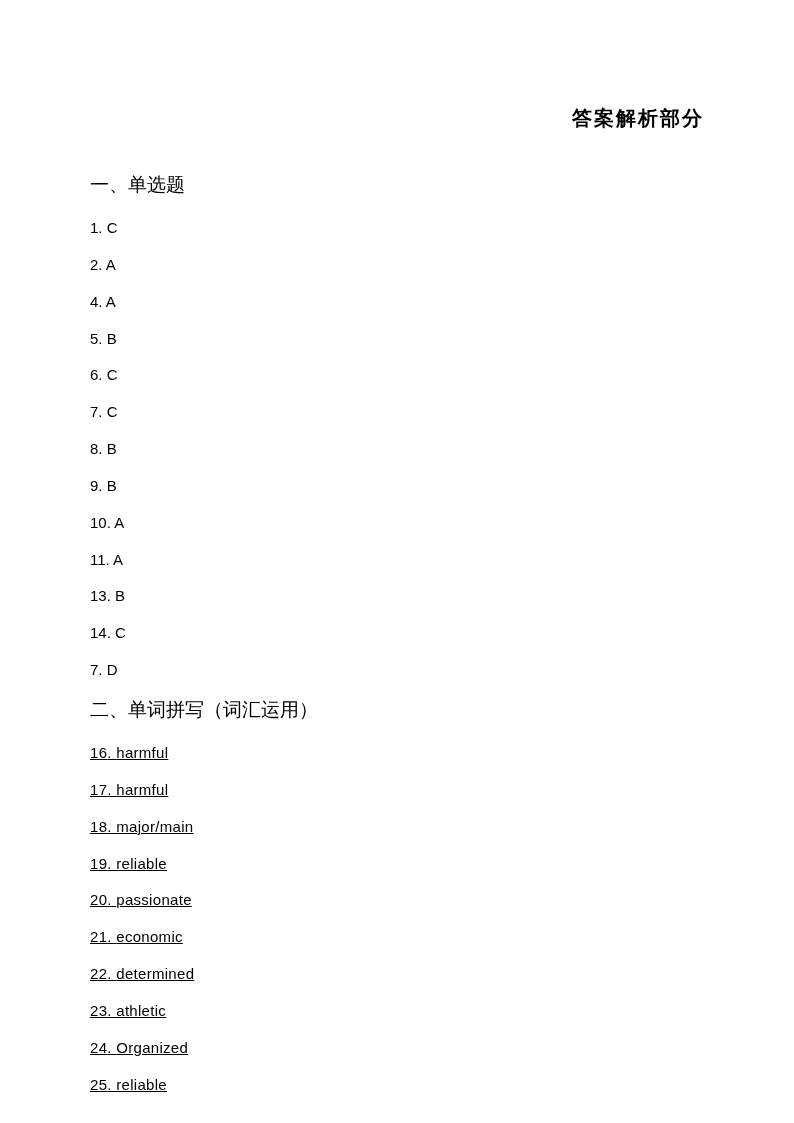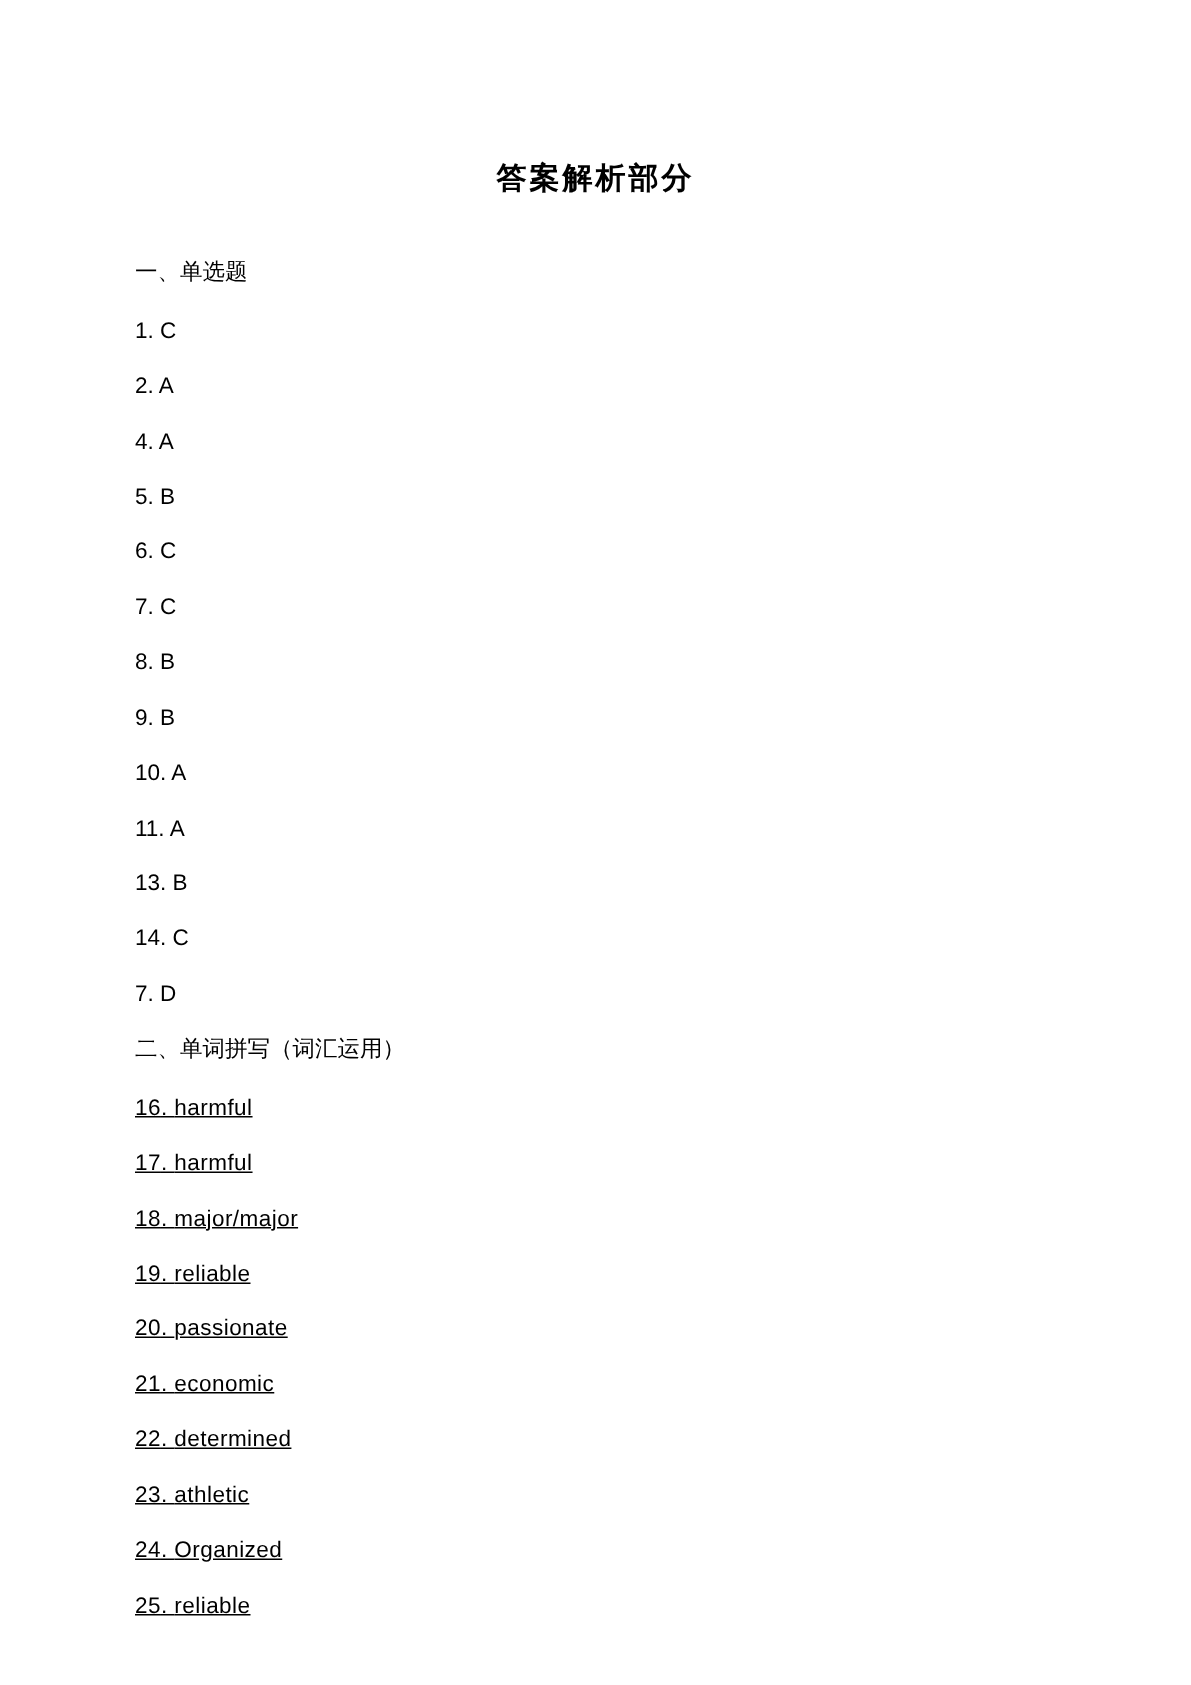--- a/index.html
+++ b/index.html
@@ -12,26 +12,26 @@
       height: 1123px;
       background: #ffffff;
       font-family: "Microsoft YaHei", "SimSun", Arial, sans-serif;
       padding: 105px 90px 60px 90px;
       color: #000000;
     }
     .page-title {
       font-family: "SimSun", serif;
       font-size: 20px;
       font-weight: bold;
-      text-align: center;
+      text-align: right;
       letter-spacing: 2px;
       margin-bottom: 40px;
     }
     .section-heading {
-      font-size: 15px;
+      font-size: 19px;
       margin-top: 2px;
       margin-bottom: 20px;
       font-family: Liberation Mono, monospace;
     }
     .answer-line {
       font-size: 15px;
       margin-bottom: 16.6px;
       line-height: 1.35;
     }
     .spaced {
@@ -58,21 +58,21 @@
   <div class="answer-line"><span>11</span>. <span>A</span></div>
   <div class="answer-line"><span>13</span>. <span>B</span></div>
   <div class="answer-line"><span>14</span>. <span>C</span></div>
   <div class="answer-line"><span>7</span>. <span>D</span></div>
 </div>
 
 <div>
   <div class="section-heading">二、单词拼写（词汇运用）</div>
   <div class="answer-line spaced"><span>16</span>. <span>harmful</span></div>
   <div class="answer-line spaced"><span>17</span>. <span>harmful</span></div>
-  <div class="answer-line spaced"><span>18</span>. <span>major/major</span></div>
+  <div class="answer-line spaced"><span>18</span>. <span>major/main</span></div>
   <div class="answer-line spaced"><span>19</span>. <span>reliable</span></div>
   <div class="answer-line spaced"><span>20</span>. <span>passionate</span></div>
   <div class="answer-line spaced"><span>21</span>. <span>economic</span></div>
   <div class="answer-line spaced"><span>22</span>. <span>determined</span></div>
   <div class="answer-line spaced"><span>23</span>. <span>athletic</span></div>
   <div class="answer-line spaced"><span>24</span>. <span>Organized</span></div>
   <div class="answer-line spaced"><span>25</span>. <span>reliable</span></div>
 </div>
 
 </body></html>

